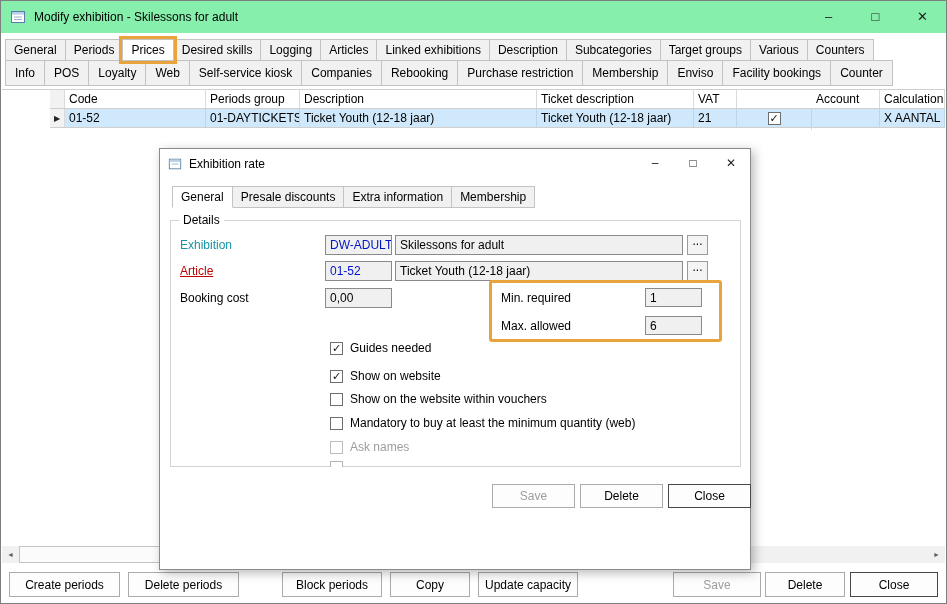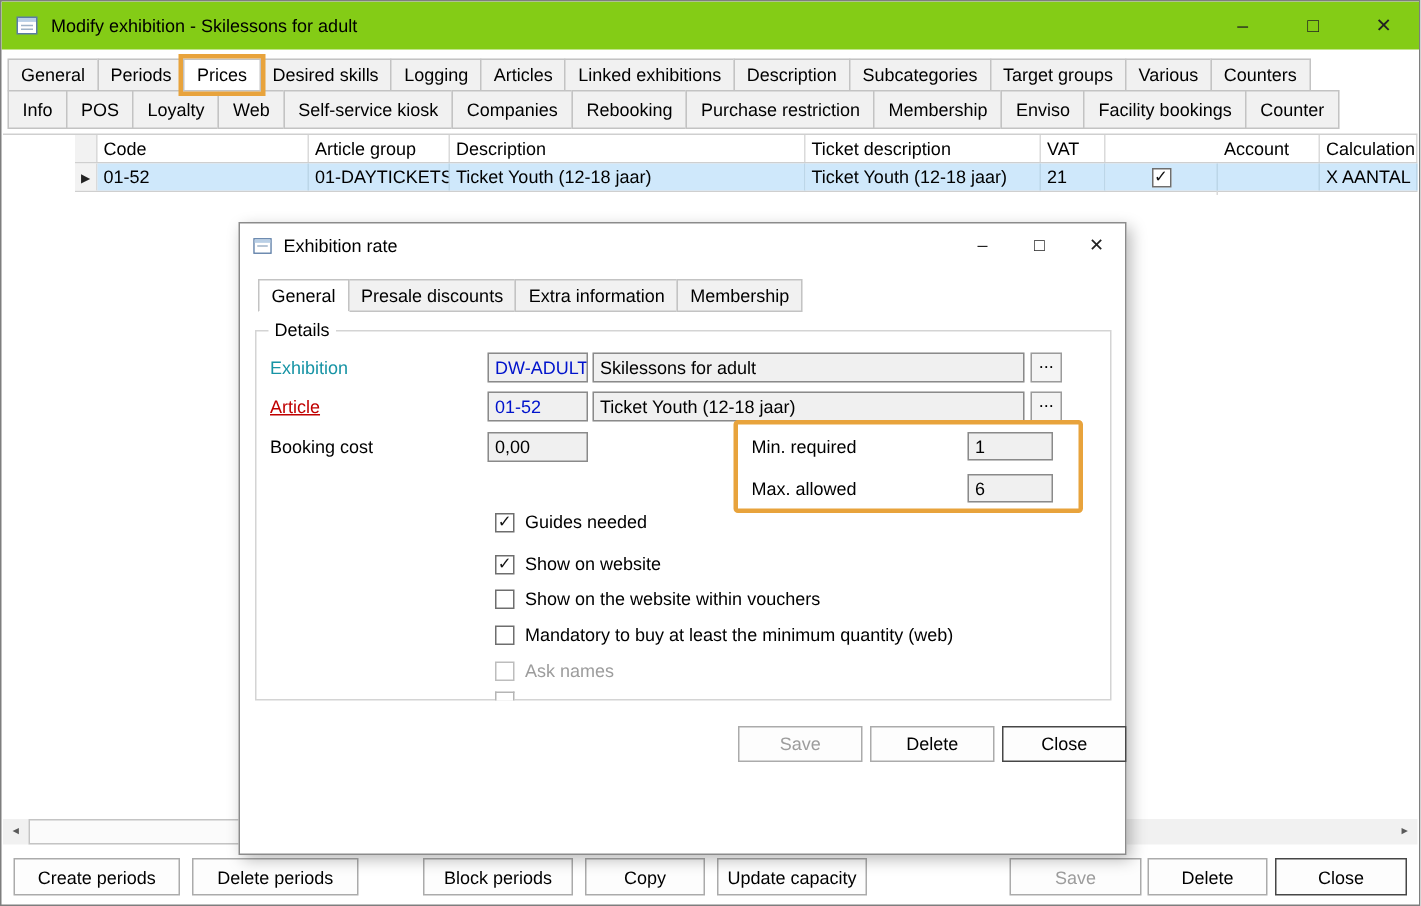--- a/index.html
+++ b/index.html
@@ -5,21 +5,21 @@
   * { margin:0; padding:0; box-sizing:border-box; }
   html,body { background:#e8e8e8; }
   body { font-family:"Liberation Sans","DejaVu Sans",sans-serif; font-size:12px; color:#000; }
 
   .window {
     position:relative; width:947px; height:604px; background:#fff;
     border:1px solid #7e7e7e; overflow:hidden;
   }
 
   
-  .titlebar { height:32px; display:flex; align-items:center; padding-left:9px; background:#84cc16; }
+  .titlebar { height:32px; display:flex; align-items:center; padding-left:9px; background:#86efac; }
   .titlebar .title { margin-left:8px; white-space:nowrap; }
   .appicon { width:16px; height:16px; display:inline-flex; }
   .appicon.small { width:14px; height:14px; }
   .win-controls { margin-left:auto; display:flex; align-self:flex-start; }
   .wc { width:47px; height:31px; display:flex; align-items:center; justify-content:center;
         font-size:13px; color:#222; cursor:default; }
   .dlg-tb { height:29px; display:flex; align-items:center; padding-left:8px; }
   .dlg-tb .title { margin-left:7px; }
   .dlg-tb .wc { width:38px; height:28px; font-size:12px; }
 
@@ -144,21 +144,21 @@
       <div class="tab">Membership</div>
       <div class="tab">Enviso</div>
       <div class="tab">Facility bookings</div>
       <div class="tab">Counter</div>
     </div>
 
   <div class="grid">
     <div class="grid-header" id="grid-header">
       <div class="sel-h"></div>
     <div class="gh" style="width: 141px;">Code</div>
-        <div class="gh" style="width: 94px;">Article group</div>
+        <div class="gh" style="width: 94px;">Periods group</div>
         <div class="gh" style="width: 237px;">Description</div>
         <div class="gh" style="width: 157px;">Ticket description</div>
         <div class="gh" style="width: 43px;">VAT</div>
         <div class="gh" style="width: 75px; margin-top: 36px;">VAT incl.</div>
         <div class="gh" style="width: 68px;">Account</div>
         <div class="gh" style="width: 112px; flex: 1 1 0%;">Calculation method</div>
       </div>
     <div class="grid-row" id="grid-row">
       <div class="sel">▶</div>
     <div class="gc" style="width: 141px;">01-52</div>

